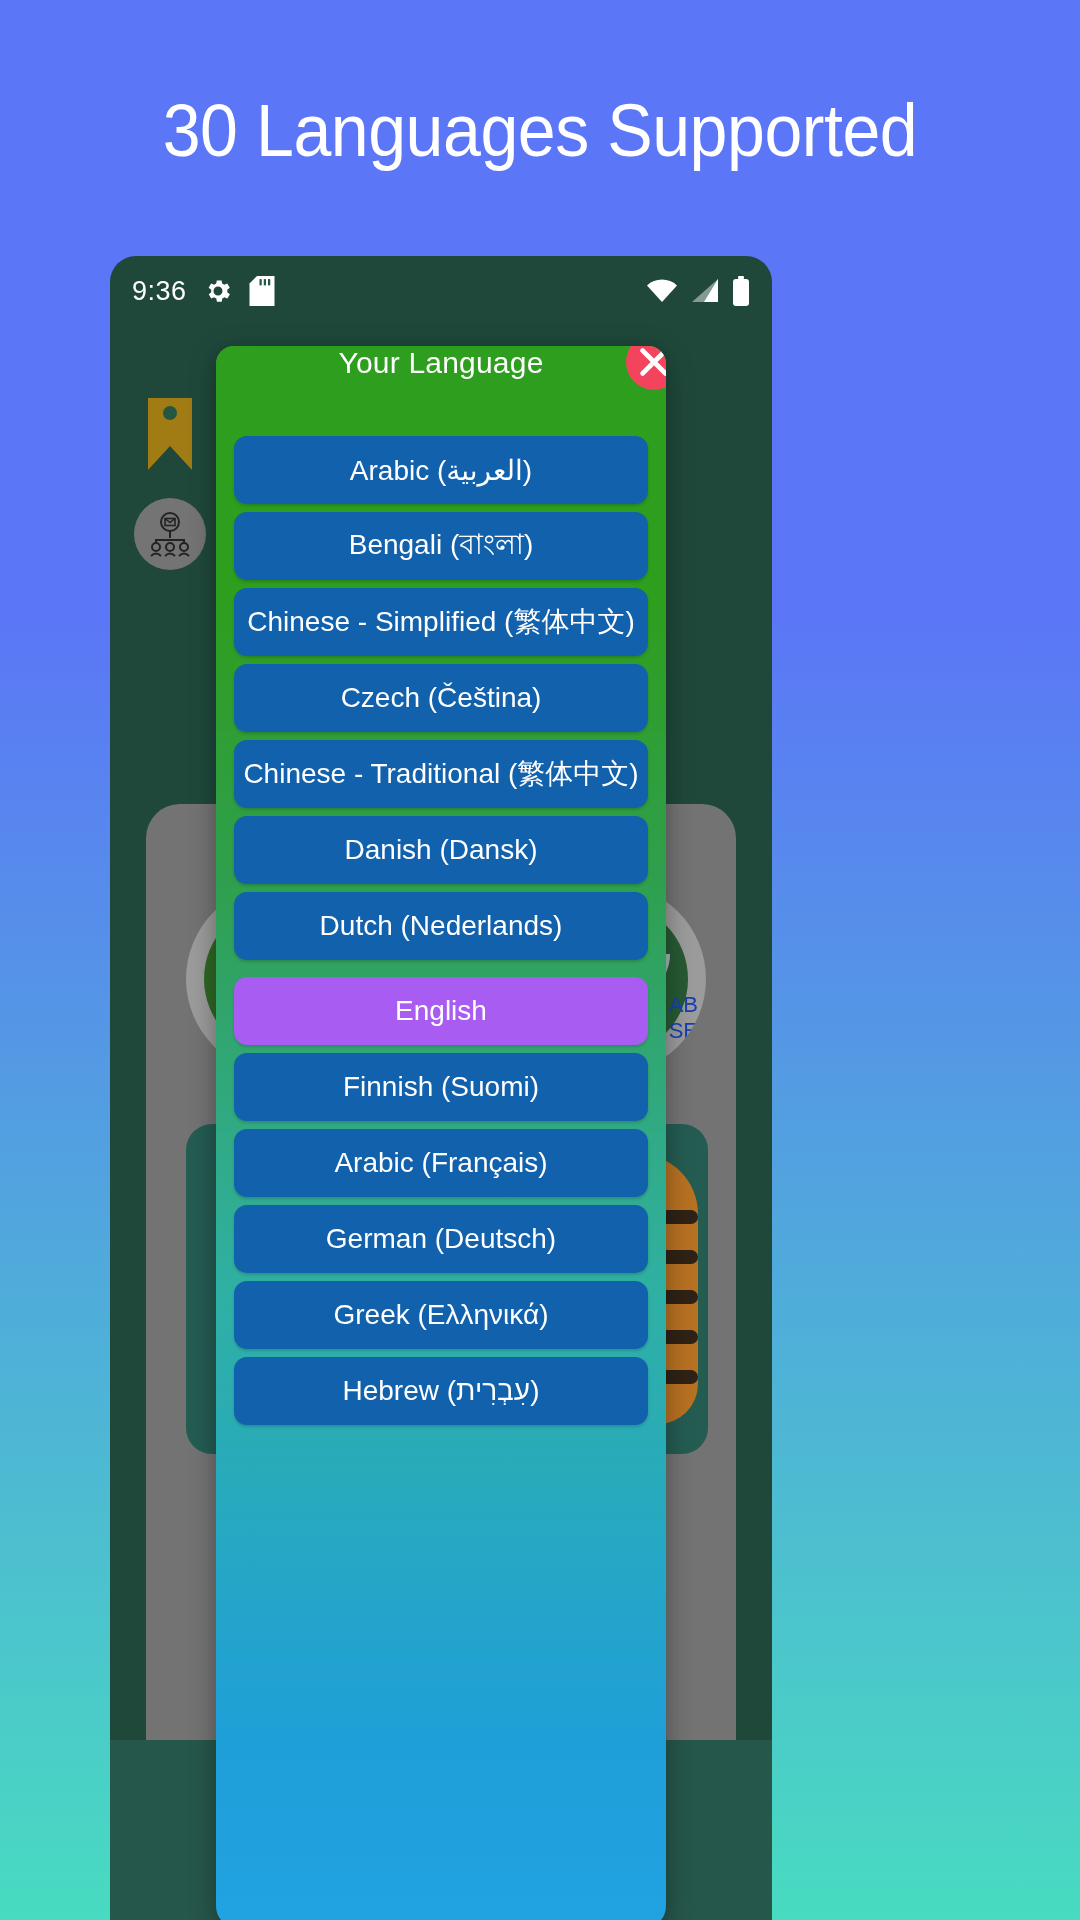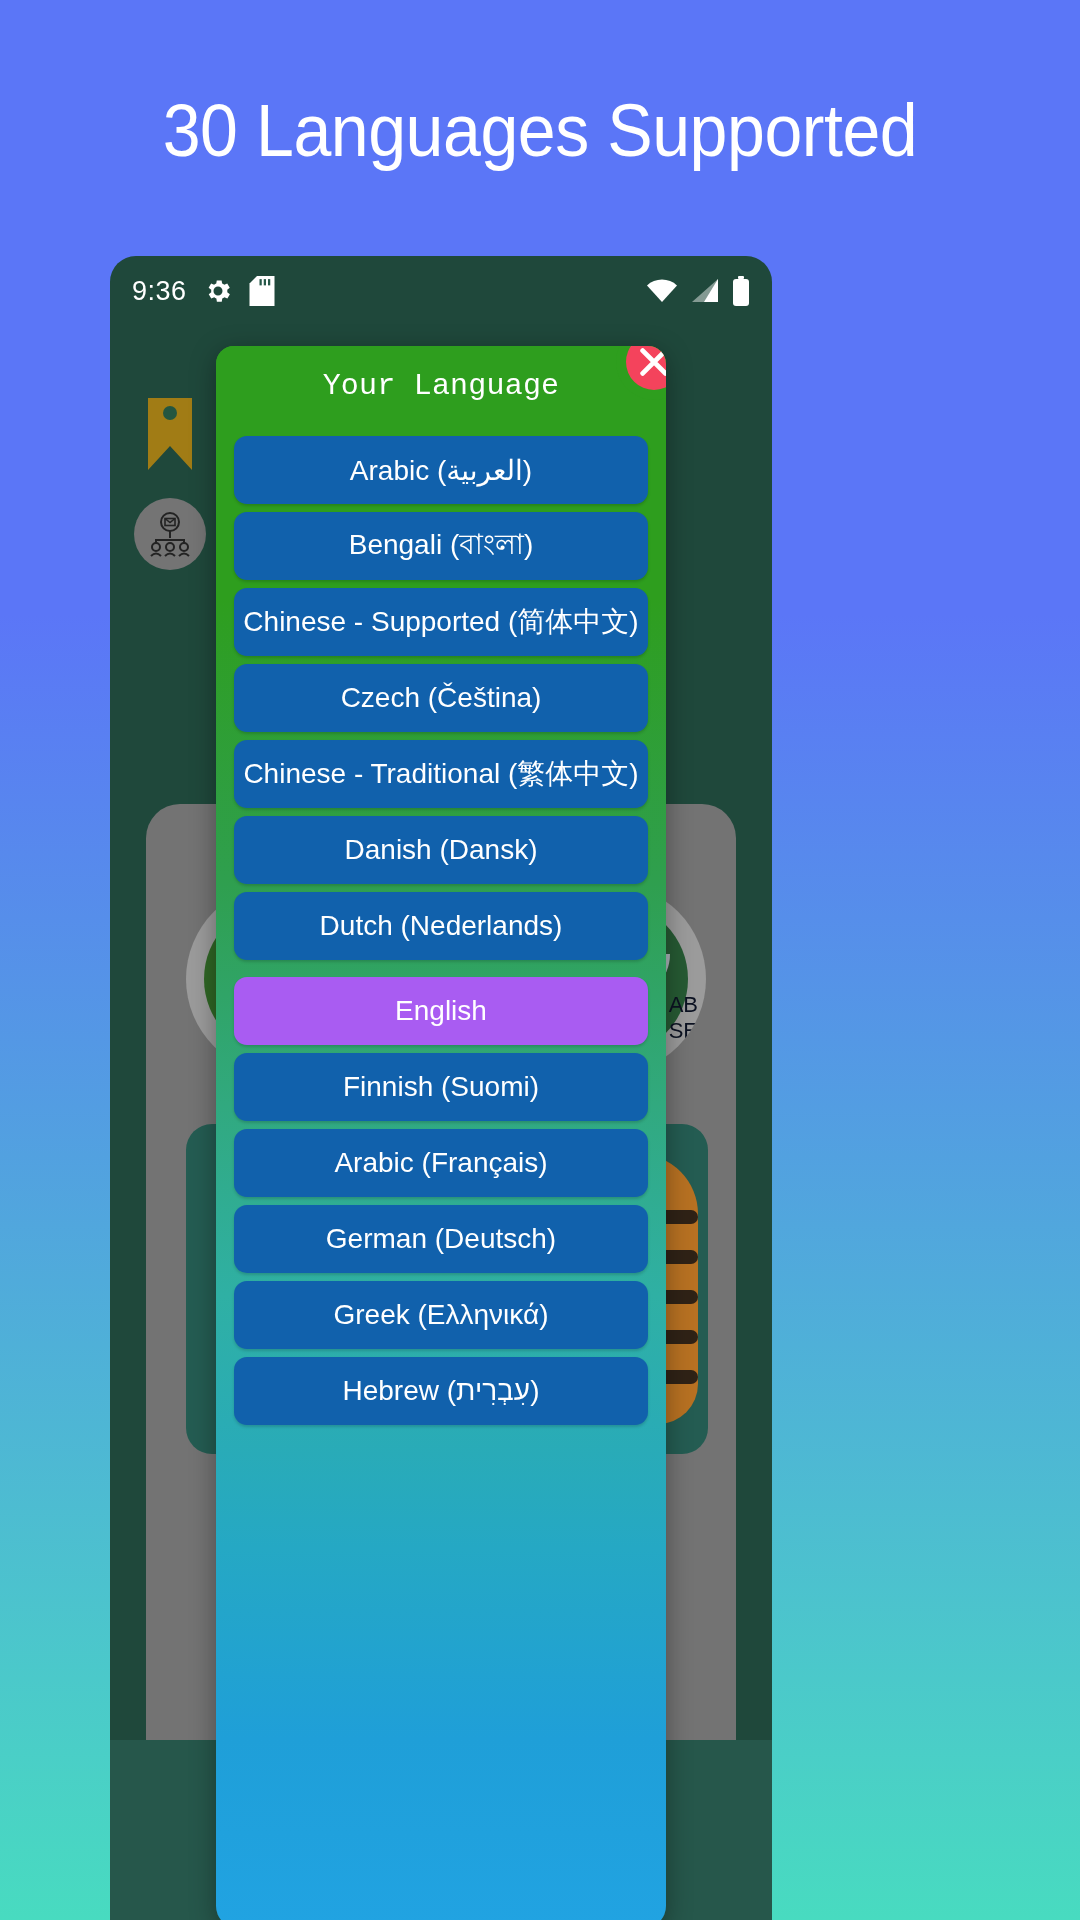--- a/index.html
+++ b/index.html
@@ -115,21 +115,21 @@
   }
   .boat::before {
     content: ""; position: absolute;
     left: 14px; top: -26px; width: 80px; height: 30px;
     background: #9fb7c6; border-radius: 14px 14px 0 0;
   }
 
   .tile-caption {
     position: absolute;
     right: 8px; top: 108px;
-    color: #0f172a;
+    color: #1d4ed8;
     font-size: 22px;
     line-height: 26px;
     text-align: center;
     font-family: "Liberation Sans Narrow", "Liberation Sans", sans-serif;
   }
 
   .card {
     position: absolute;
     left: 40px; right: 28px;
     top: 320px; height: 330px;
@@ -190,23 +190,22 @@
        #2f9f4f 34%, #31a97f 48%,
        #2fb0a4 60%, #25a8c4 76%,
        #1f9fd8 88%, #21a3e2 100%);
     overflow: hidden;
     box-shadow: 0 6px 26px rgba(0,0,0,0.35);
   }
 
   .dialog-header {
     position: relative;
     height: 80px;
-    display: flex; align-items: center; justify-content: center;
+    display: flex; align-items: flex-start; justify-content: center;
     background: #2e9e1e;
-    font-family: Liberation Mono, monospace;
   }
   .dialog-title {
     color: #ffffff;
     font-size: 30px;
     font-weight: 400;
     letter-spacing: 0.2px;
   }
 
   .close-btn {
     position: absolute;
@@ -356,21 +355,21 @@
           <svg viewBox="0 0 24 24" aria-hidden="true">
             <path d="M4 4 L20 20 M20 4 L4 20" stroke="#fff" stroke-width="3.4" stroke-linecap="round"></path>
           </svg>
         </div>
       </div>
     </div>
 
     <div class="lang-list">
       <div class="lang-btn">Arabic (العربية)</div>
       <div class="lang-btn">Bengali (বাংলা)</div>
-      <div class="lang-btn">Chinese - Supported (简体中文)</div>
+      <div class="lang-btn">Chinese - Simplified (繁体中文)</div>
       <div class="lang-btn">Czech (Čeština)</div>
       <div class="lang-btn">Chinese - Traditional (繁体中文)</div>
       <div class="lang-btn">Danish (Dansk)</div>
       <div class="lang-btn">Dutch (Nederlands)</div>
       <div class="lang-btn selected">English</div>
       <div class="lang-btn">Finnish (Suomi)</div>
       <div class="lang-btn">Arabic (Français)</div>
       <div class="lang-btn">German (Deutsch)</div>
       <div class="lang-btn">Greek (Ελληνικά)</div>
       <div class="lang-btn">Hebrew (עִבְרִית)</div>

